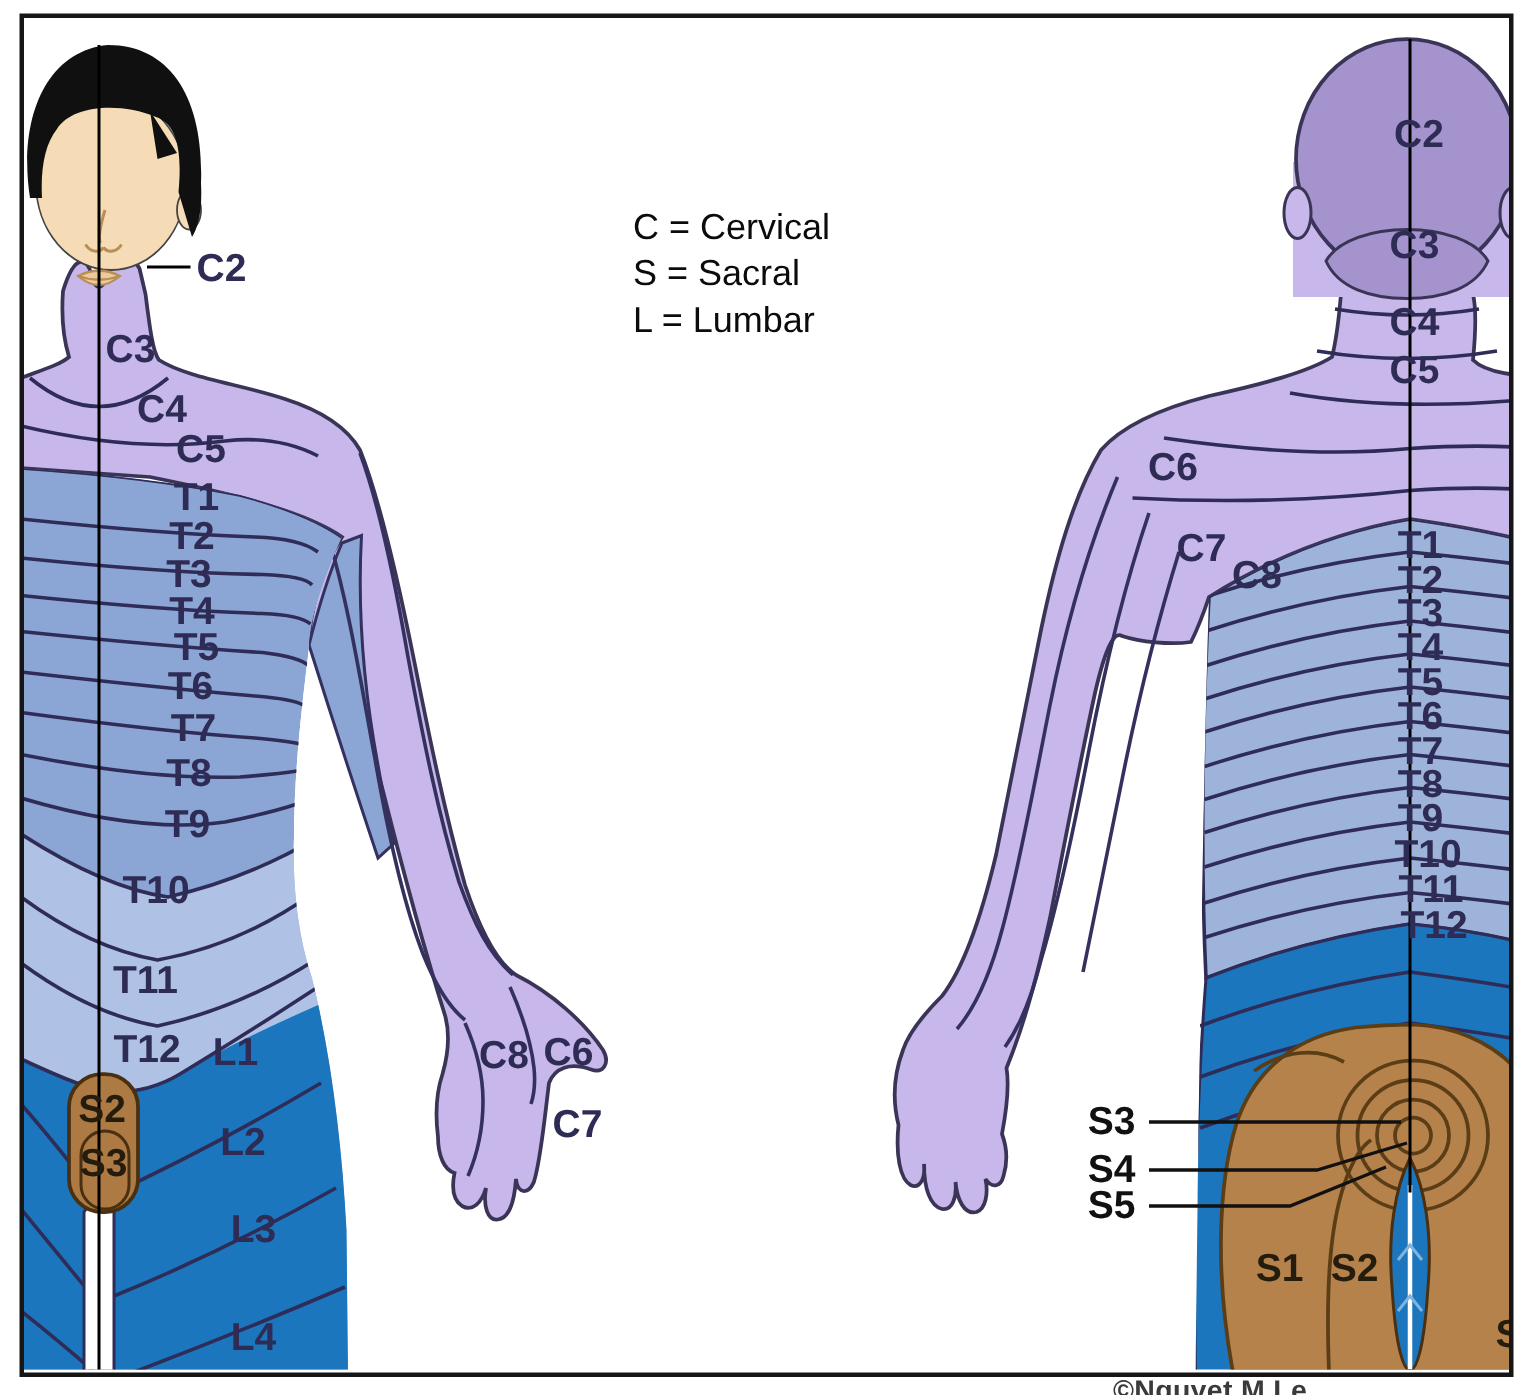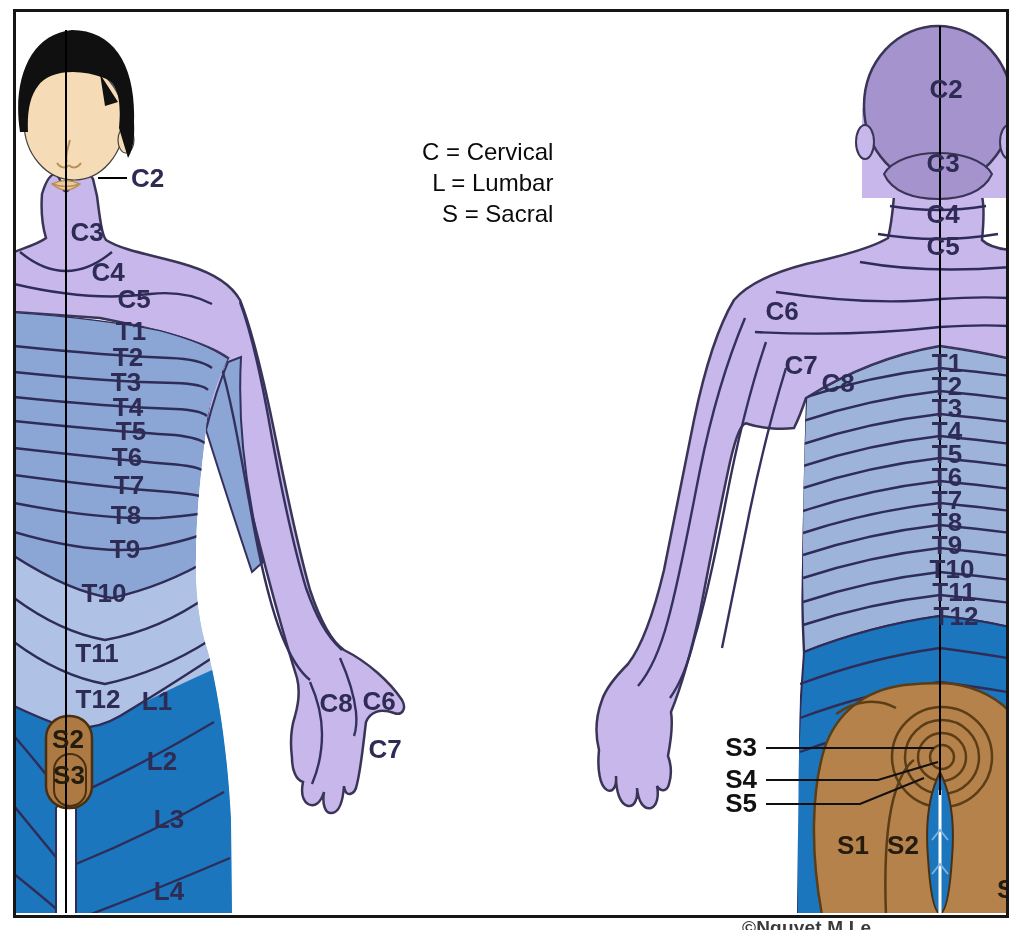--- a/index.html
+++ b/index.html
@@ -3,21 +3,21 @@
 <meta charset="utf-8">
 <style>
   html,body{margin:0;padding:0;background:#fff;}
   .stage{position:relative;width:1024px;height:930px;background:#fff;overflow:hidden;
          font-family:"Liberation Sans",sans-serif;}
   .frame{position:absolute;left:13px;top:9px;width:990px;height:903px;
          border:3px solid #161616;pointer-events:none;}
   svg{position:absolute;left:0;top:0;}
   svg text{font-family:"Liberation Sans",sans-serif;font-weight:700;font-size:26px;}
   .legend{position:absolute;left:422px;top:136px;font-size:24px;line-height:31px;
-          color:#0b0b0b;font-weight:400;text-align:right;}
+          color:#0b0b0b;font-weight:400;}
   .watermark{position:absolute;left:742px;top:917px;font-size:19px;font-weight:700;color:#3a3a3a;
              letter-spacing:0.2px;}
 </style>
 </head>
 <body>
 
 <div class="stage">
 
 <svg width="1024" height="930" viewBox="0 0 1024 930">
   <defs>
@@ -219,18 +219,18 @@
       <text x="903" y="854" fill="#241c0c">S2</text>
       <text x="997" y="898" text-anchor="start" fill="#241c0c">S1</text>
     </g>
   </g>
 </svg>
 
   <div class="frame"></div>
 
   <div class="legend">
     <div>C = Cervical</div>
+    <div>S = Sacral</div>
     <div>L = Lumbar</div>
-    <div>S = Sacral</div>
   </div>
 
   <div class="watermark">©Nguyet M Le, Dreamstime.com</div>
 </div>
 
 </body></html>

